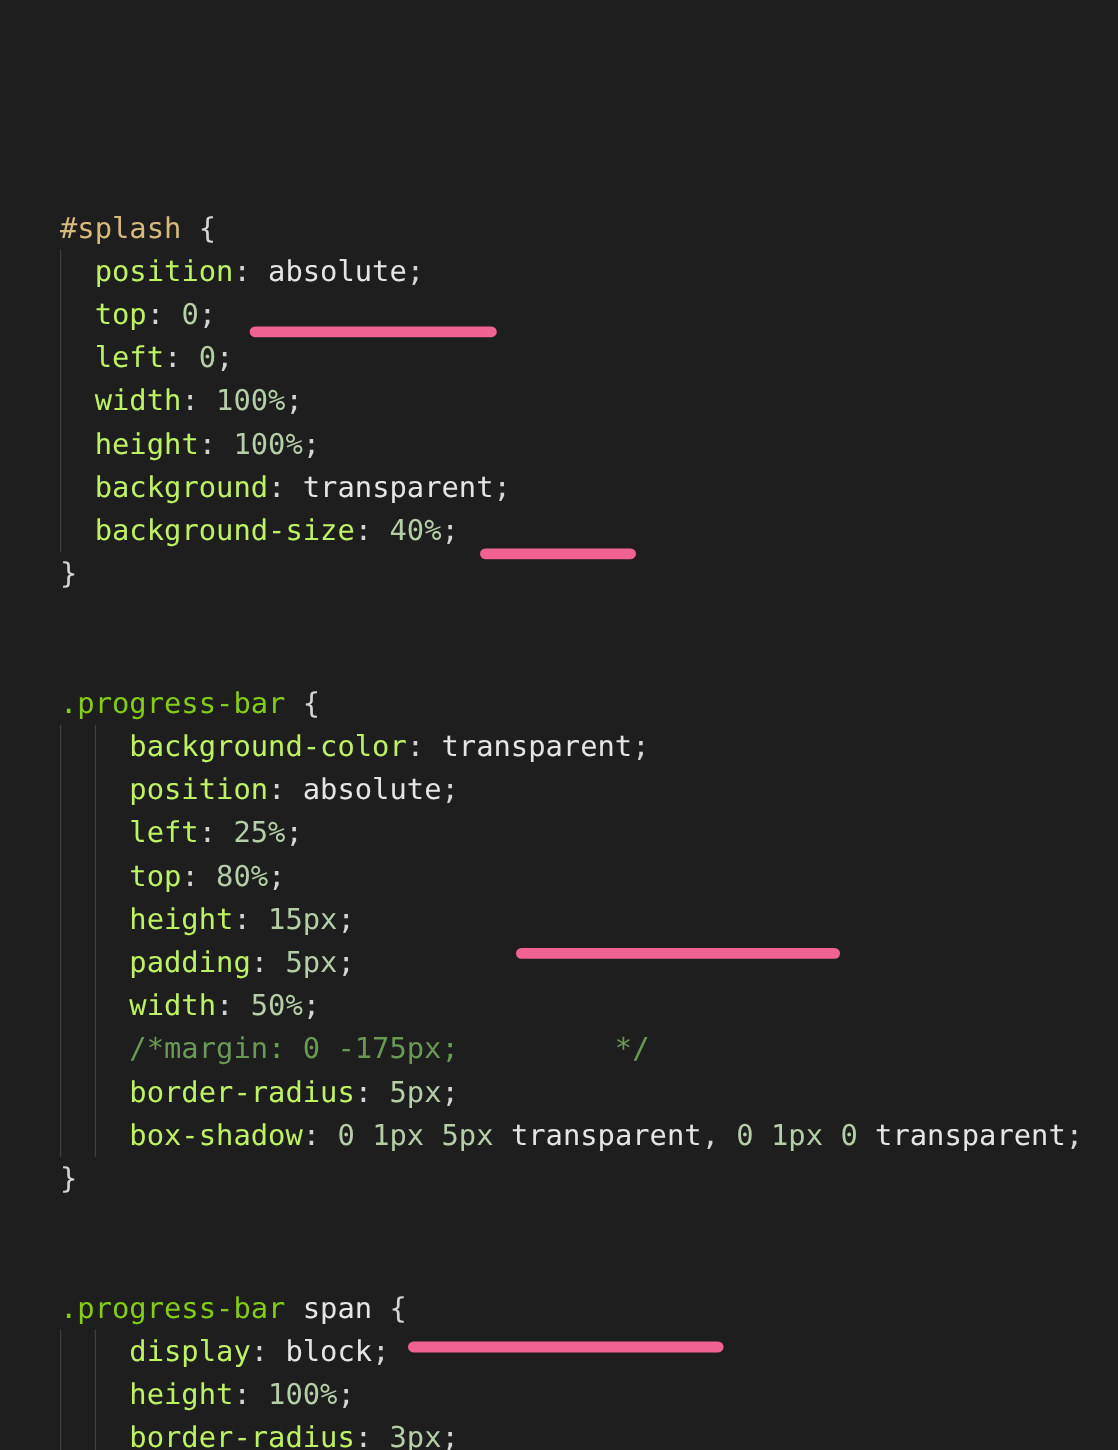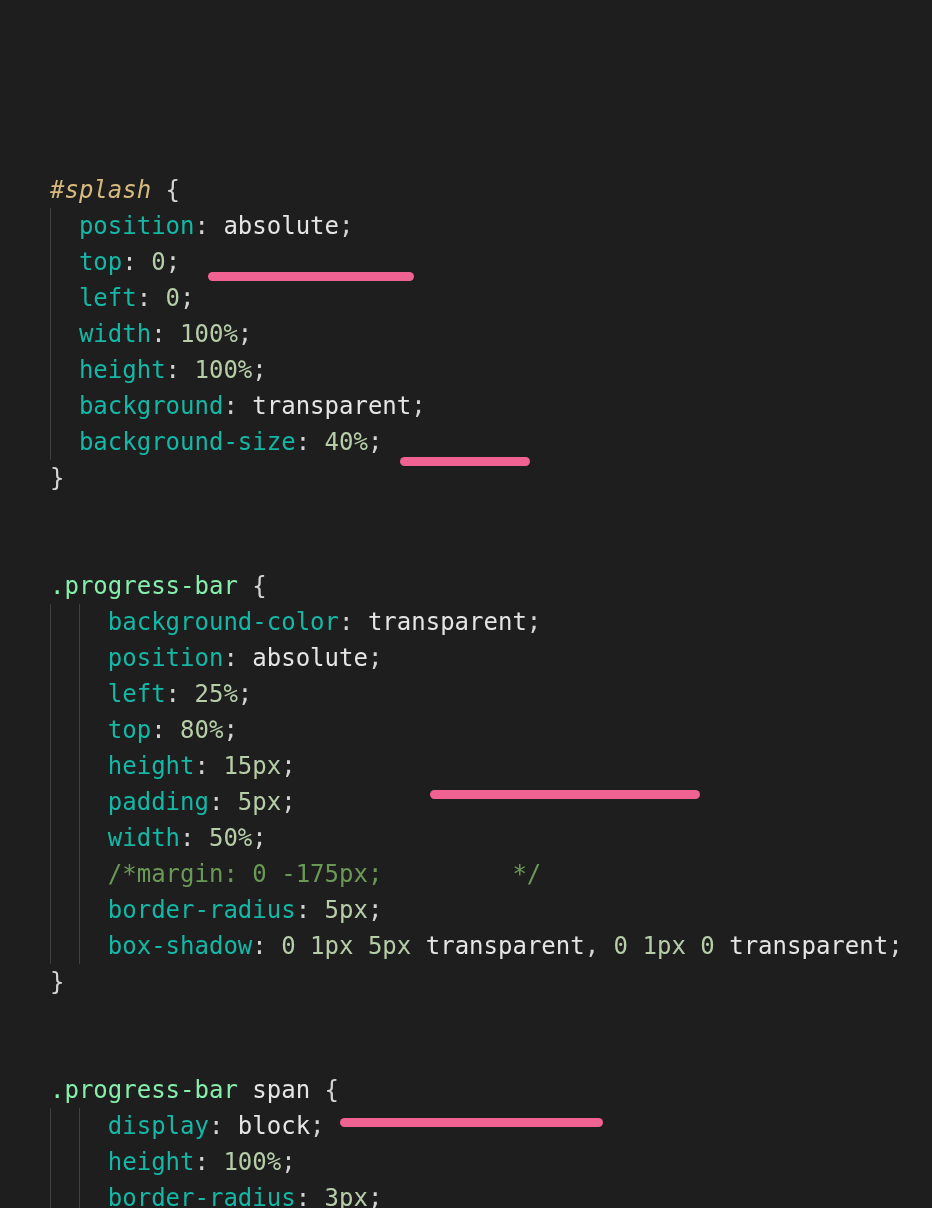--- a/index.html
+++ b/index.html
@@ -16,25 +16,25 @@
   .editor { position: relative; padding-left: 50px; }
   .line { display: block; position: relative; height: 36px; }
   .guide {
     position: absolute;
     left: 50px;
     top: 0;
     bottom: 0;
     border-left: 1px solid #404040;
     pointer-events: none;
   }
-  .tok-selector-id  { color: #d6ba7d; font-style: italic; }
-  .tok-selector-cls { color: #86efac; }
+  .tok-selector-id  { color: #d6ba7d; }
+  .tok-selector-cls { color: #84cc16; }
   .tok-selector-tag { color: #e5e5e5; }
   .tok-brace        { color: #d4d4d4; }
-  .tok-prop         { color: #14b8a6; }
+  .tok-prop         { color: #bef264; }
   .tok-punc         { color: #d4d4d4; }
   .tok-val          { color: #e5e5e5; }
   .tok-num          { color: #b5cea8; }
   .tok-comment      { color: #6a9955; text-align: center; }
   .tok-plain        { color: #d4d4d4; }
   .mark {
     position: absolute;
     height: 9px;
     background: #f06292;
     border-radius: 6px;

